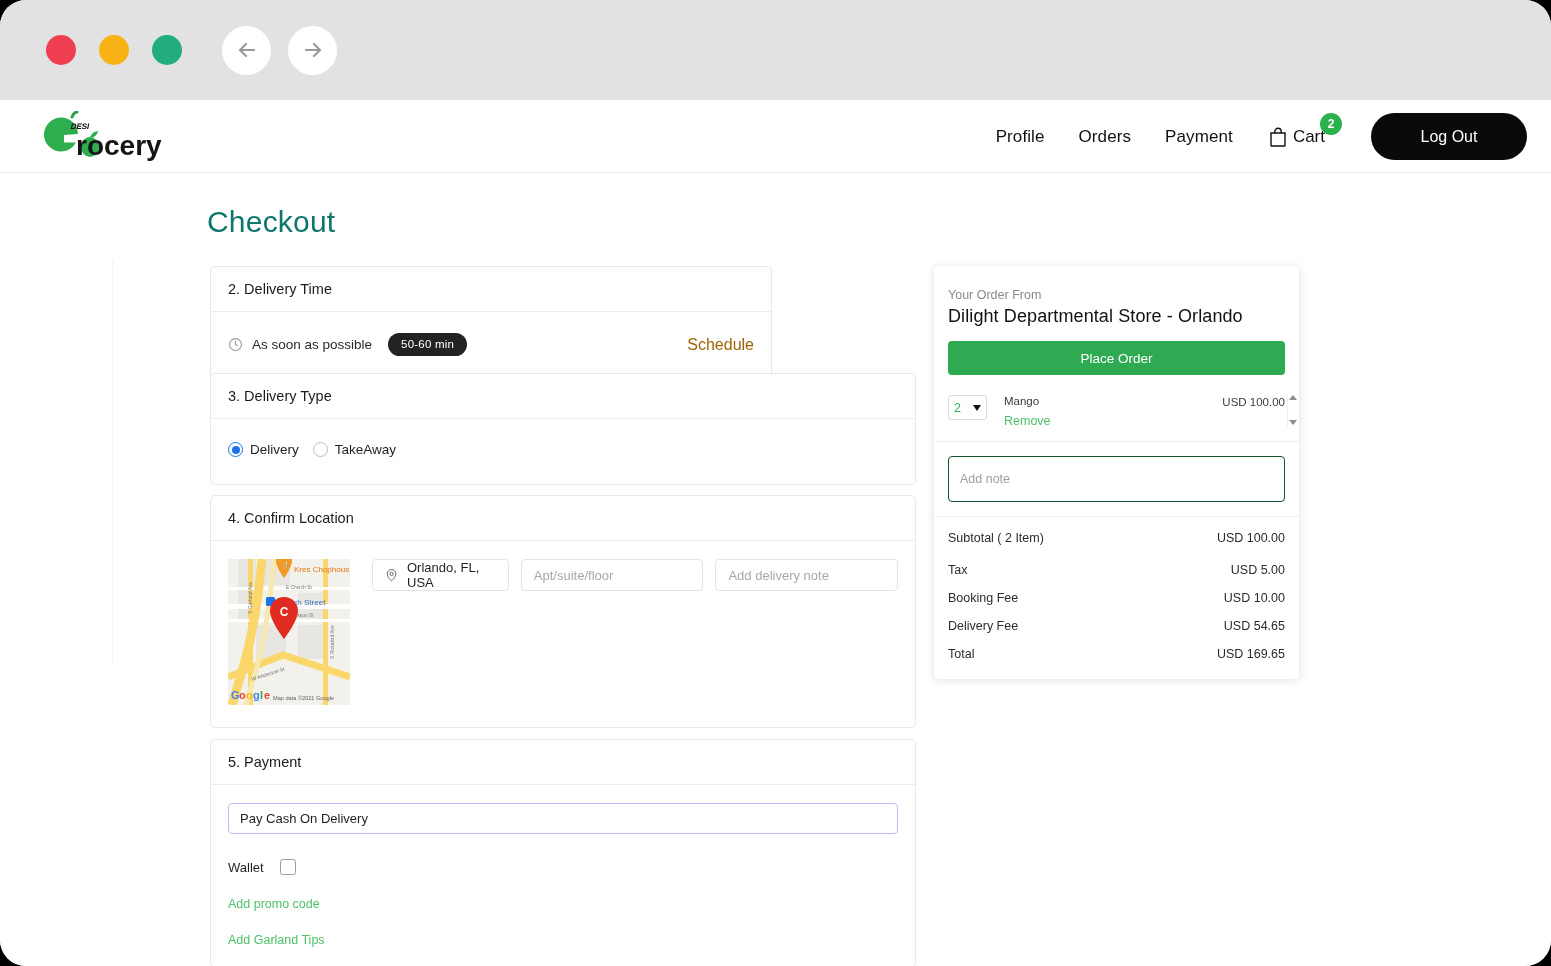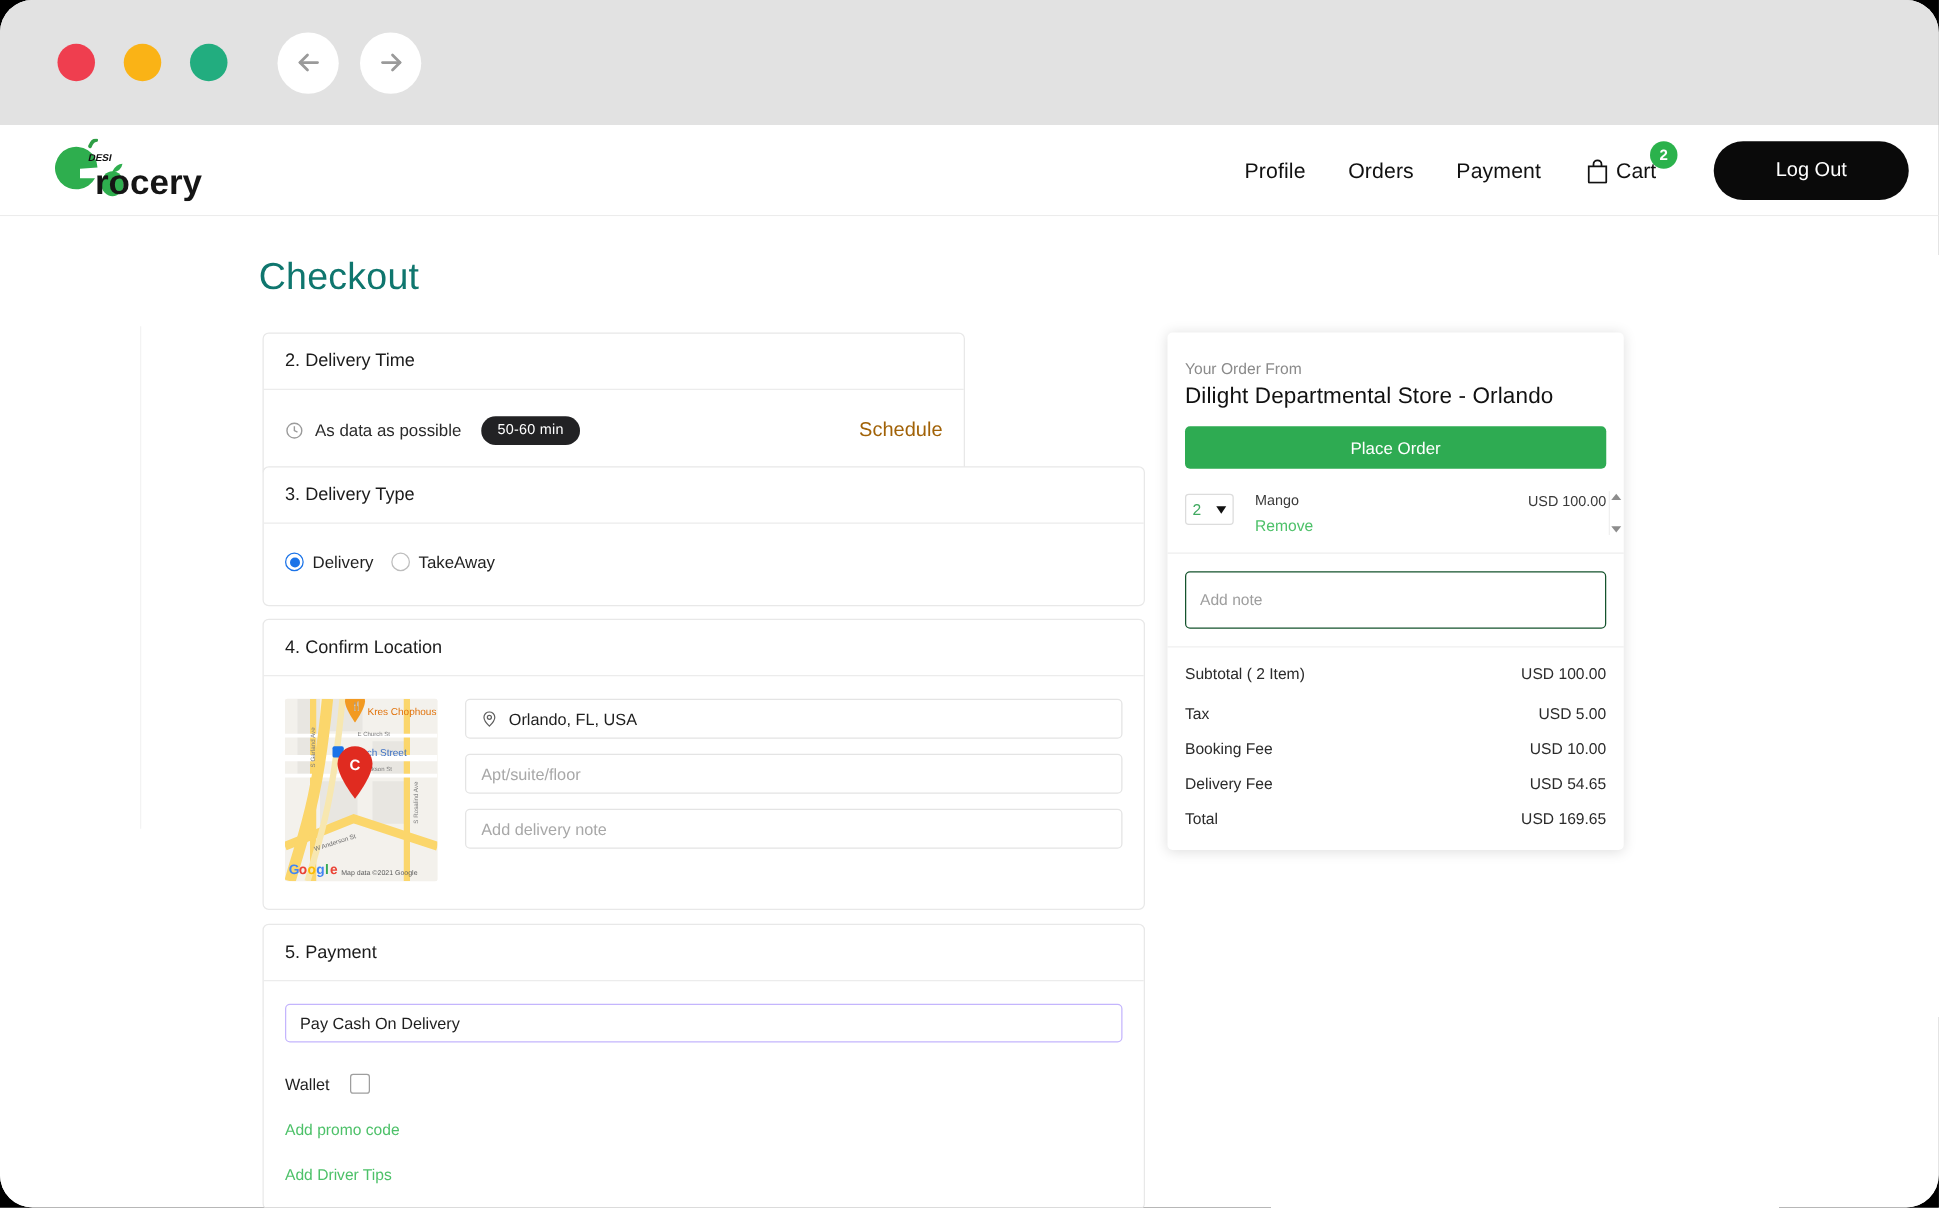--- a/index.html
+++ b/index.html
@@ -116,21 +116,21 @@
   .radio.on::after { content:""; width: 8px; height: 8px; border-radius: 50%; background:#1a73e8; }
   .radio-label { font-size: 13.5px; color: #1f1f1f; margin: 0 14px 0 7px; }
 
   
   #card-loc { left: 210px; top: 229px; width: 706px; }
   .loc-body { display: flex; padding: 18px 17px 22px; gap: 22px; }
   .map {
     width: 122px; height: 146px; border-radius: 2px;
     position: relative; overflow: hidden; background: #f2efe9; flex: none;
   }
-  .fields { flex: 1; display: flex; flex-direction: column; gap: 12px; }
+  .fields { flex: 1; display: flex; gap: 12px; }
   .field {
     border: 1px solid #e4e4e4; border-radius: 4px; height: 32px;
     display: flex; align-items: center; padding: 0 12px;
     font-size: 13px; color: #1f1f1f; background: #fff;
   }
   .field .pin { margin-right: 9px; display:flex; }
   .field input {
     border: none; outline: none; width: 100%; font-size: 13px;
     font-family: inherit; color: #1f1f1f; background: transparent;
   }
@@ -270,21 +270,21 @@
       <div class="card" id="card-time">
         <div class="card-head">2. Delivery Time</div>
         <div class="card-body">
           <div class="time-row">
             <span class="clock-icon">
               <svg width="15" height="15" viewBox="0 0 24 24" fill="none" stroke="#9b9b9b" stroke-width="1.8">
                 <circle cx="12" cy="12" r="9.5"></circle>
                   <polyline points="12 6.5 12 12 16 14"></polyline>
               </svg>
             </span>
-            <span class="time-text">As data as possible</span>
+            <span class="time-text">As soon as possible</span>
             <span class="time-pill">50-60 min</span>
             <a class="schedule-link" href="#">Schedule</a>
           </div>
         </div>
       </div>
 
       <div class="card" id="card-type">
         <div class="card-head">3. Delivery Type</div>
         <div class="card-body">
           <div class="radio-row">
@@ -368,21 +368,21 @@
 
       <div class="card" id="card-pay">
         <div class="card-head">5. Payment</div>
         <div class="pay-body">
           <div class="pay-select">Pay Cash On Delivery</div>
           <div class="wallet-row">
             <span class="wallet-label">Wallet</span>
             <span class="checkbox"></span>
           </div>
           <a class="green-link" href="#">Add promo code</a>
-          <a class="green-link" href="#">Add Driver Tips</a>
+          <a class="green-link" href="#">Add Garland Tips</a>
         </div>
       </div>
 
       <div class="summary">
         <div class="sum-top">
           <div class="sum-from">Your Order From</div>
           <div class="sum-store">Dilight Departmental Store - Orlando</div>
           <button class="place-order">Place Order</button>
         </div>
 

